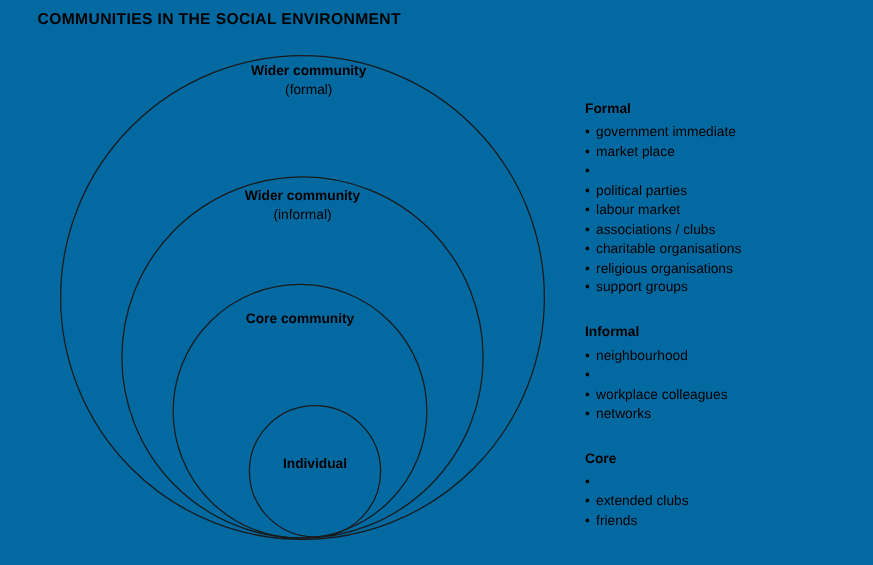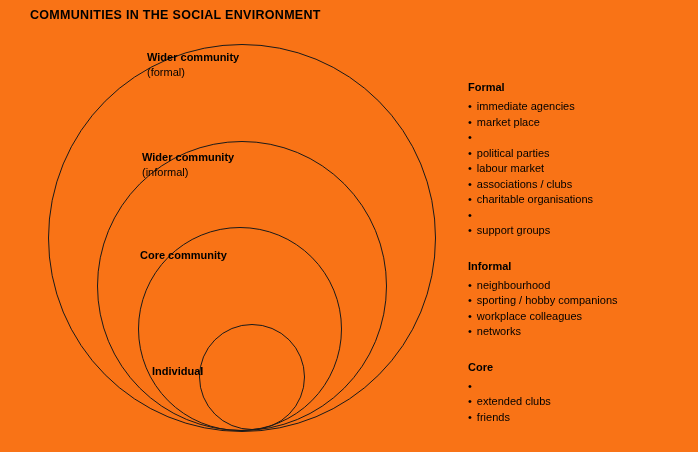--- a/index.html
+++ b/index.html
@@ -3,21 +3,21 @@
 <meta charset="utf-8">
 <style>
   * { margin: 0; padding: 0; box-sizing: border-box; }
   html, body { background: #dde3ca; }
   body { font-family: "Liberation Sans", sans-serif; color: #000; }
 
   .page {
     position: relative;
     width: 698px;
     height: 452px;
-    background: #f97316;
+    background: #0369a1;
     overflow: hidden;
   }
 
   .title {
     position: absolute;
     left: 30px;
     top: 8px;
     font-size: 12.5px;
     font-weight: bold;
     letter-spacing: 0.3px;
@@ -31,20 +31,21 @@
     background: transparent;
   }
   .ring1 { left: 48px;  top: 44px;  width: 388px; height: 388px; }
   .ring2 { left: 97px;  top: 141px; width: 290px; height: 290px; }
   .ring3 { left: 138px; top: 227px; width: 204px; height: 204px; }
   .ring4 { left: 199px; top: 324px; width: 106px; height: 106px; }
 
   .ring-label {
     position: absolute;
     width: 200px;
+    text-align: center;
     font-size: 11px;
     line-height: 15px;
   }
   .ring-label .main { display: block; font-weight: bold; }
   .ring-label .sub  { display: block; font-weight: normal; }
   .rl1 { left: 147px; top: 50px; }
   .rl2 { left: 142px; top: 150px; }
   .rl3 { left: 140px; top: 248px; }
   .rl4 { left: 152px; top: 364px; }
 
@@ -91,21 +92,21 @@
   <div class="ring-label rl4">
     <span class="main">Individual</span>
   </div>
 
   <div class="legend">
 
     <div class="legend-section">
       <div class="legend-heading">Formal</div>
       <div class="legend-item">
         <span class="bullet">•</span>
-        <span class="text">immediate agencies</span>
+        <span class="text">government immediate</span>
       </div>
       <div class="legend-item">
         <span class="bullet">•</span>
         <span class="text">market place</span>
       </div>
       <div class="legend-item">
         <span class="bullet">•</span>
       </div>
       <div class="legend-item">
         <span class="bullet">•</span>
@@ -118,36 +119,36 @@
       <div class="legend-item">
         <span class="bullet">•</span>
         <span class="text">associations / clubs</span>
       </div>
       <div class="legend-item">
         <span class="bullet">•</span>
         <span class="text">charitable organisations</span>
       </div>
       <div class="legend-item">
         <span class="bullet">•</span>
+        <span class="text">religious organisations</span>
       </div>
       <div class="legend-item">
         <span class="bullet">•</span>
         <span class="text">support groups</span>
       </div>
     </div>
 
     <div class="legend-section">
       <div class="legend-heading">Informal</div>
       <div class="legend-item">
         <span class="bullet">•</span>
         <span class="text">neighbourhood</span>
       </div>
       <div class="legend-item">
         <span class="bullet">•</span>
-        <span class="text">sporting / hobby companions</span>
       </div>
       <div class="legend-item">
         <span class="bullet">•</span>
         <span class="text">workplace colleagues</span>
       </div>
       <div class="legend-item">
         <span class="bullet">•</span>
         <span class="text">networks</span>
       </div>
     </div>

